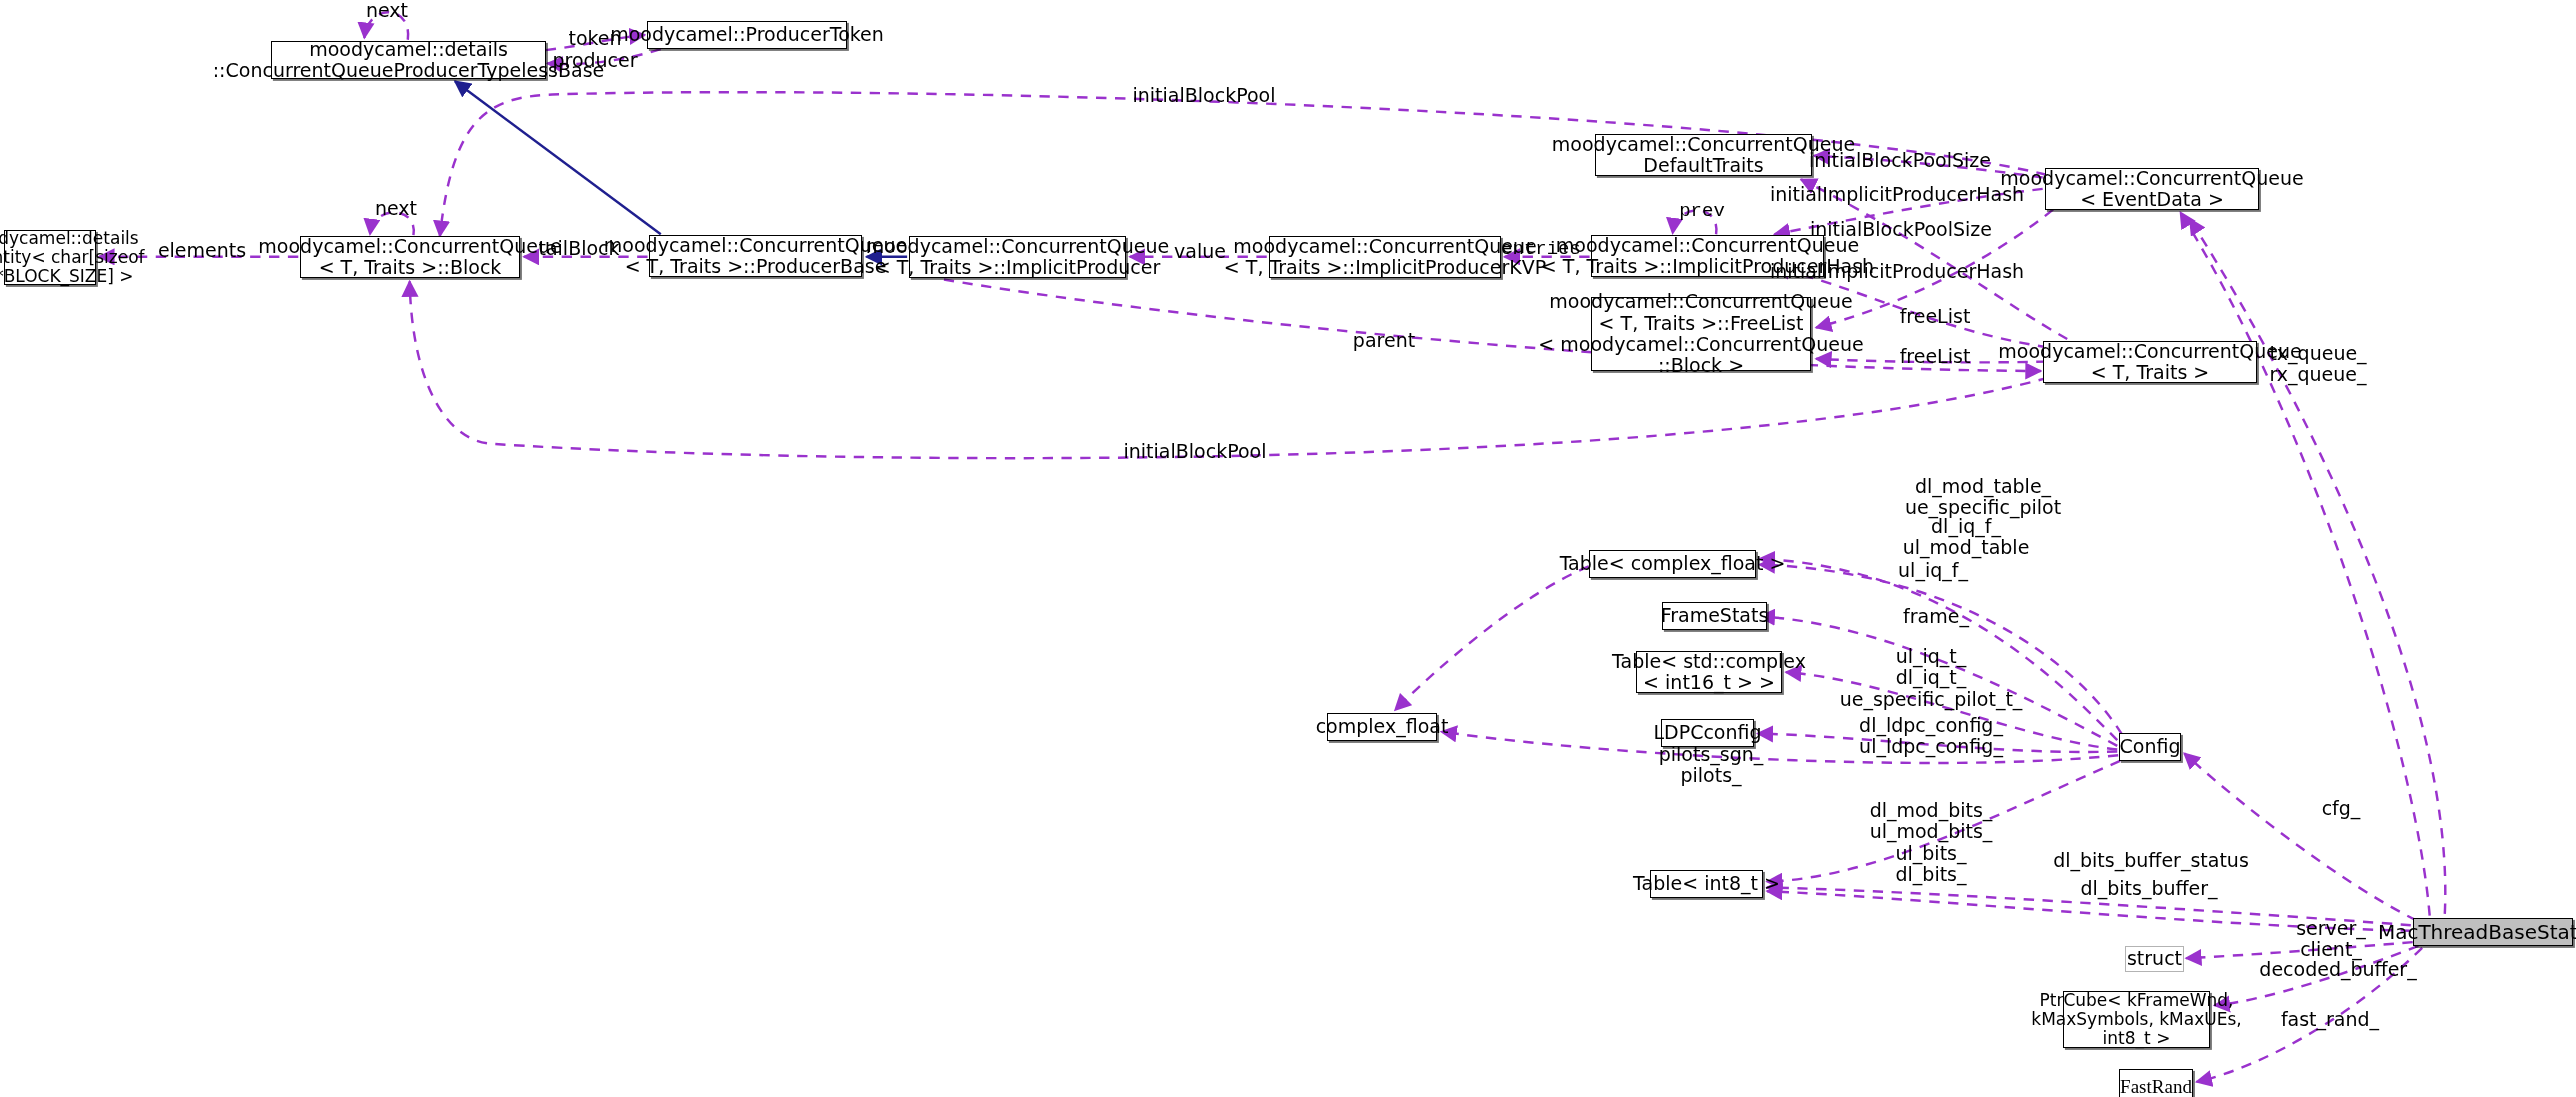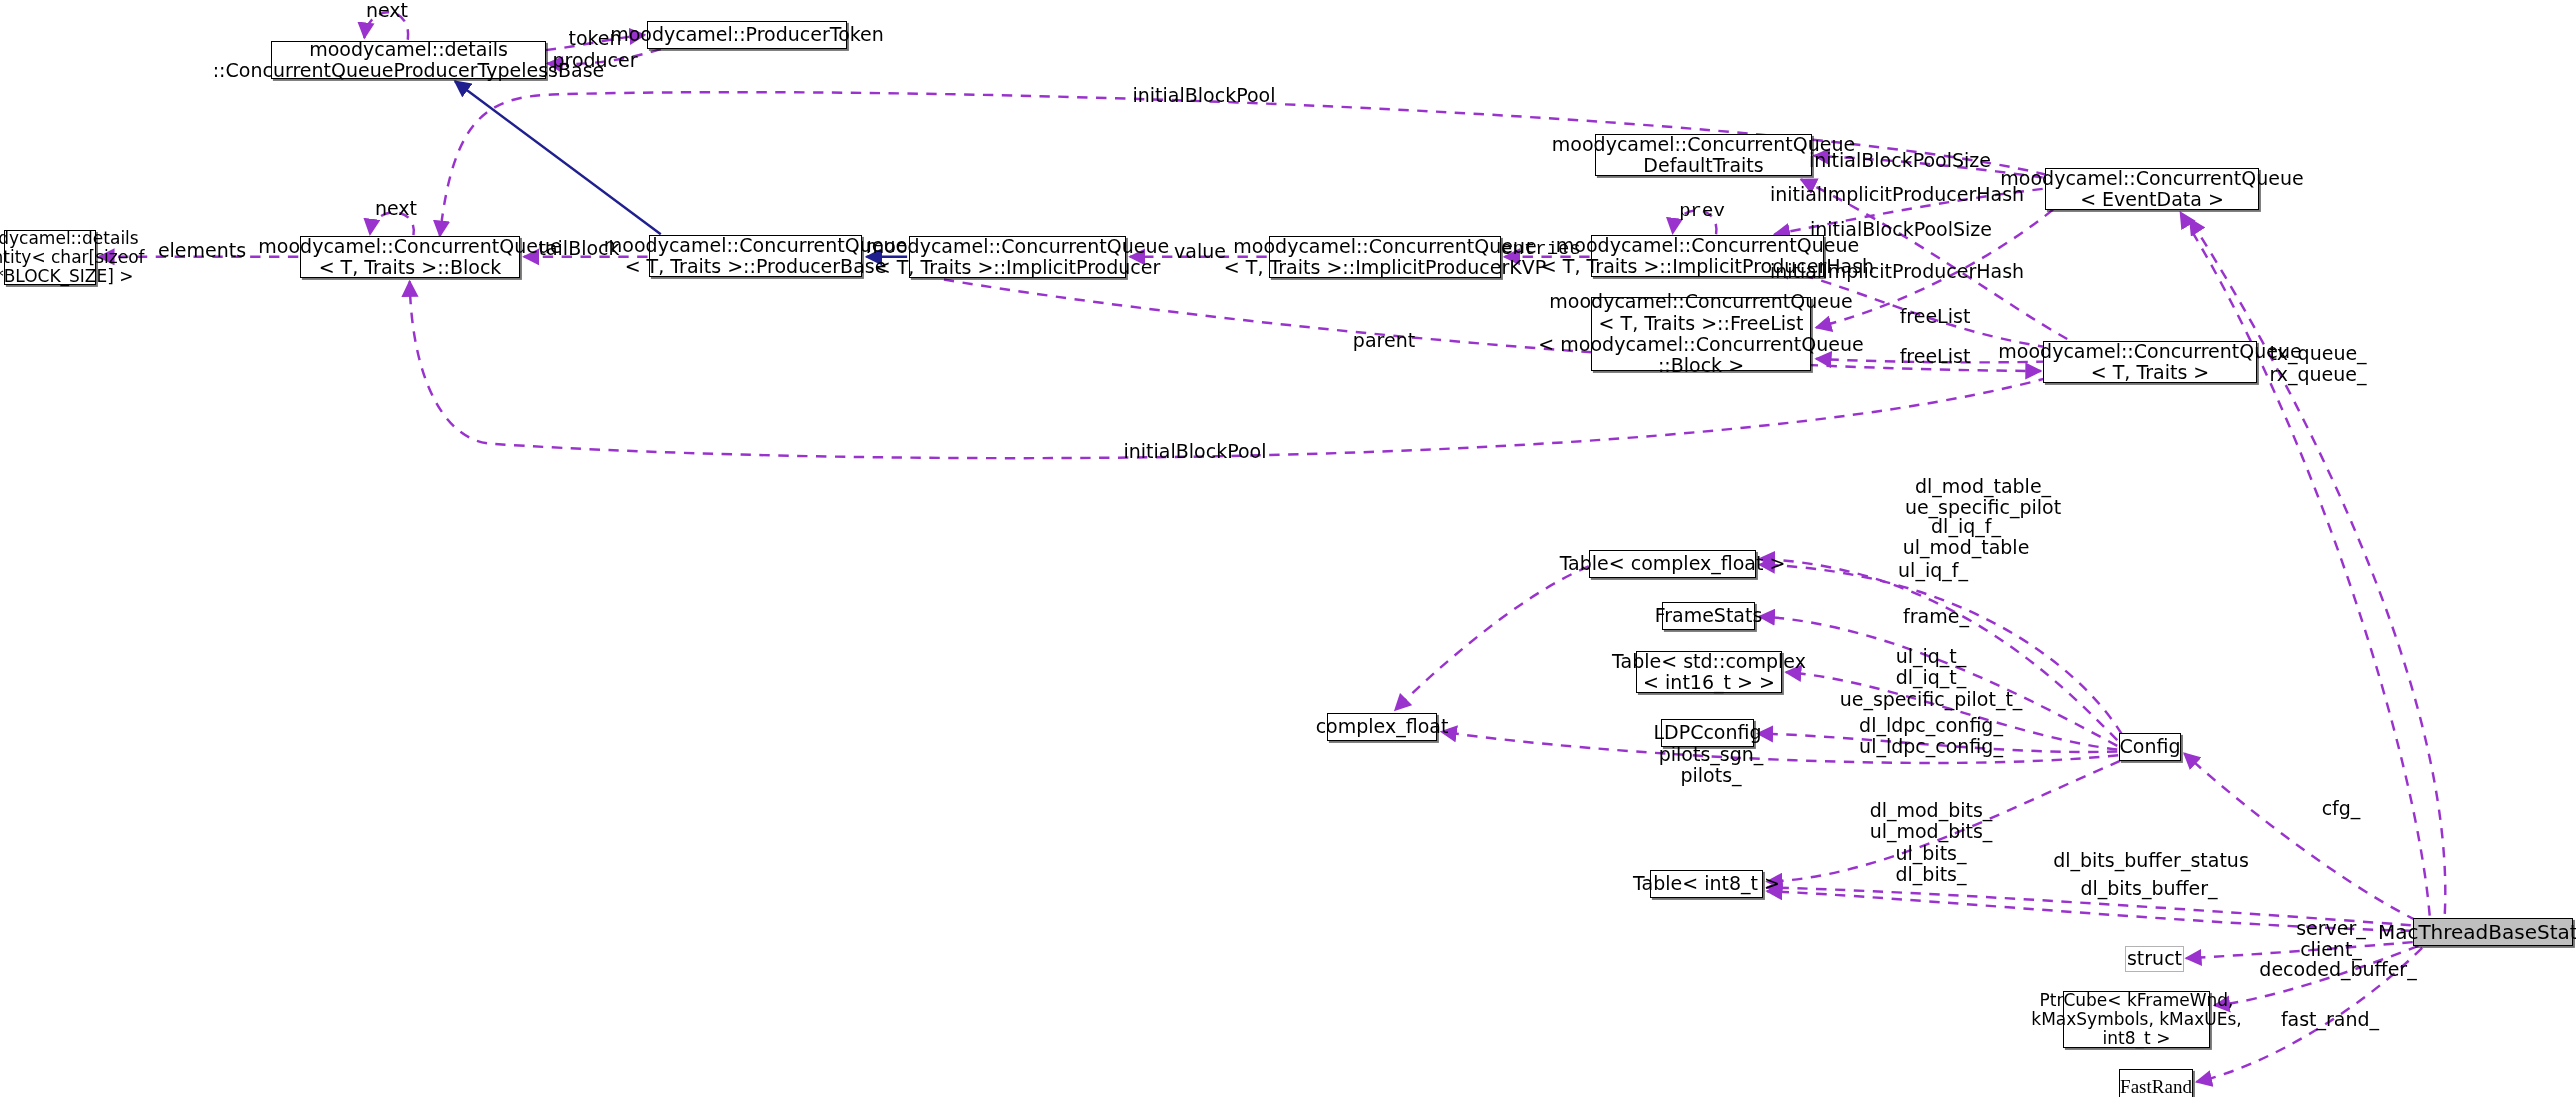--- a/index.html
+++ b/index.html
@@ -145,21 +145,21 @@
 DefaultTraits</div>
   <div class="node" style="left:1591px;top:297px;width:220px;height:74px;">moodycamel::ConcurrentQueue
 &lt; T, Traits &gt;::FreeList
 &lt; moodycamel::ConcurrentQueue
 ::Block &gt;</div>
   <div class="node" style="left:2045px;top:168px;width:214px;height:42px;">moodycamel::ConcurrentQueue
 &lt; EventData &gt;</div>
   <div class="node" style="left:2043px;top:341px;width:214px;height:42px;">moodycamel::ConcurrentQueue
 &lt; T, Traits &gt;</div>
   <div class="node" style="left:1589px;top:550px;width:167px;height:28px;">Table&lt; complex_float &gt;</div>
-  <div class="node" style="left:1662px;top:602px;width:93px;height:28px;text-align:right;">FrameStats</div>
+  <div class="node" style="left:1662px;top:602px;width:105px;height:28px;text-align:right;">FrameStats</div>
   <div class="node" style="left:1636px;top:651px;width:146px;height:42px;">Table&lt; std::complex
 &lt; int16_t &gt; &gt;</div>
   <div class="node" style="left:1661px;top:719px;width:93px;height:28px;">LDPCconfig</div>
   <div class="node" style="left:1327px;top:713px;width:110px;height:28px;text-align:center;">complex_float</div>
   <div class="node" style="left:1650px;top:870px;width:113px;height:28px;">Table&lt; int8_t &gt;</div>
   <div class="node" style="left:2119px;top:733px;width:62px;height:28px;">Config</div>
   <div class="node plain" style="left:2125px;top:946px;width:59px;height:25.5px;">struct</div>
   <div class="node" style="left:2063px;top:991px;width:147px;height:57px;font-size:17px;">PtrCube&lt; kFrameWnd,
 kMaxSymbols, kMaxUEs,
 int8_t &gt;</div>

